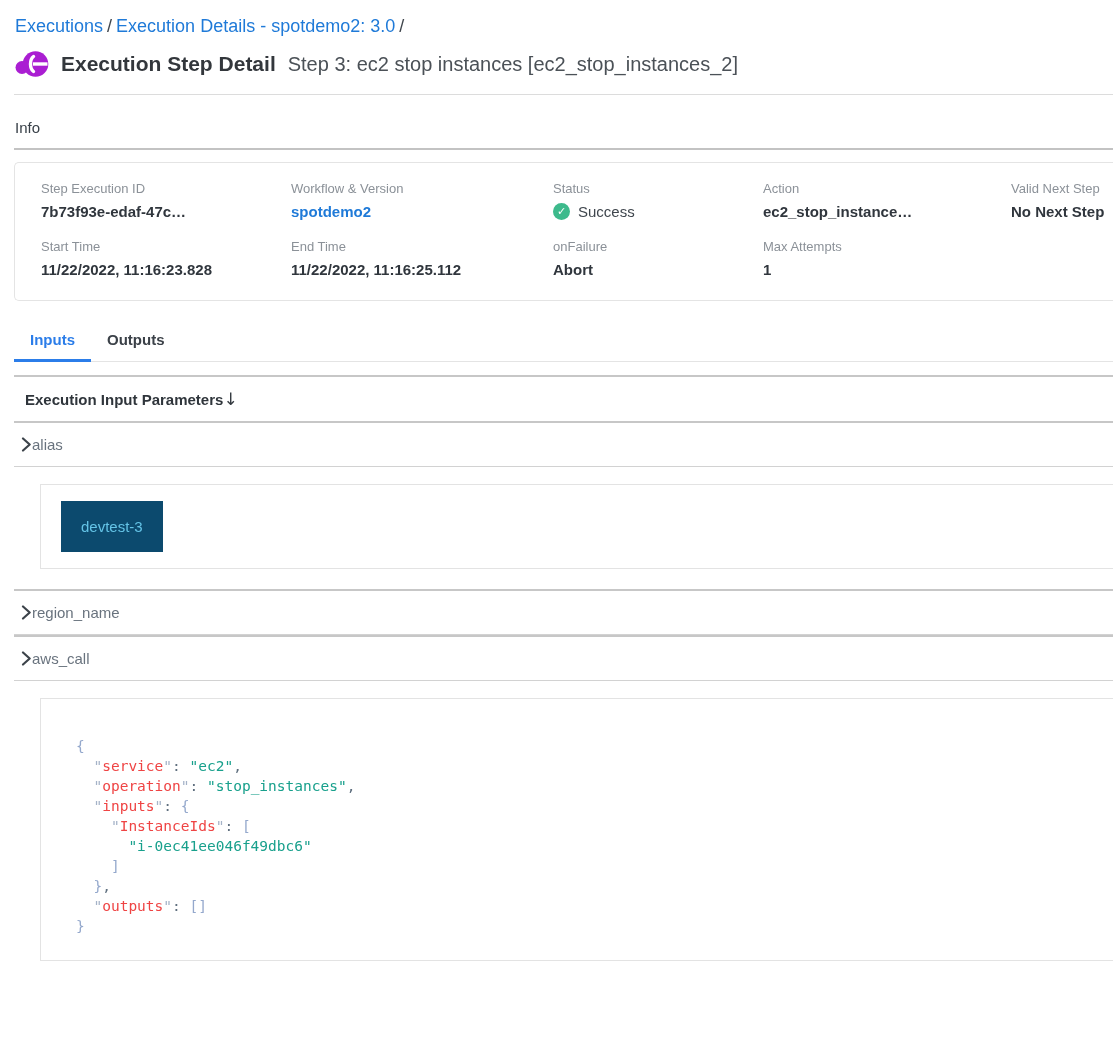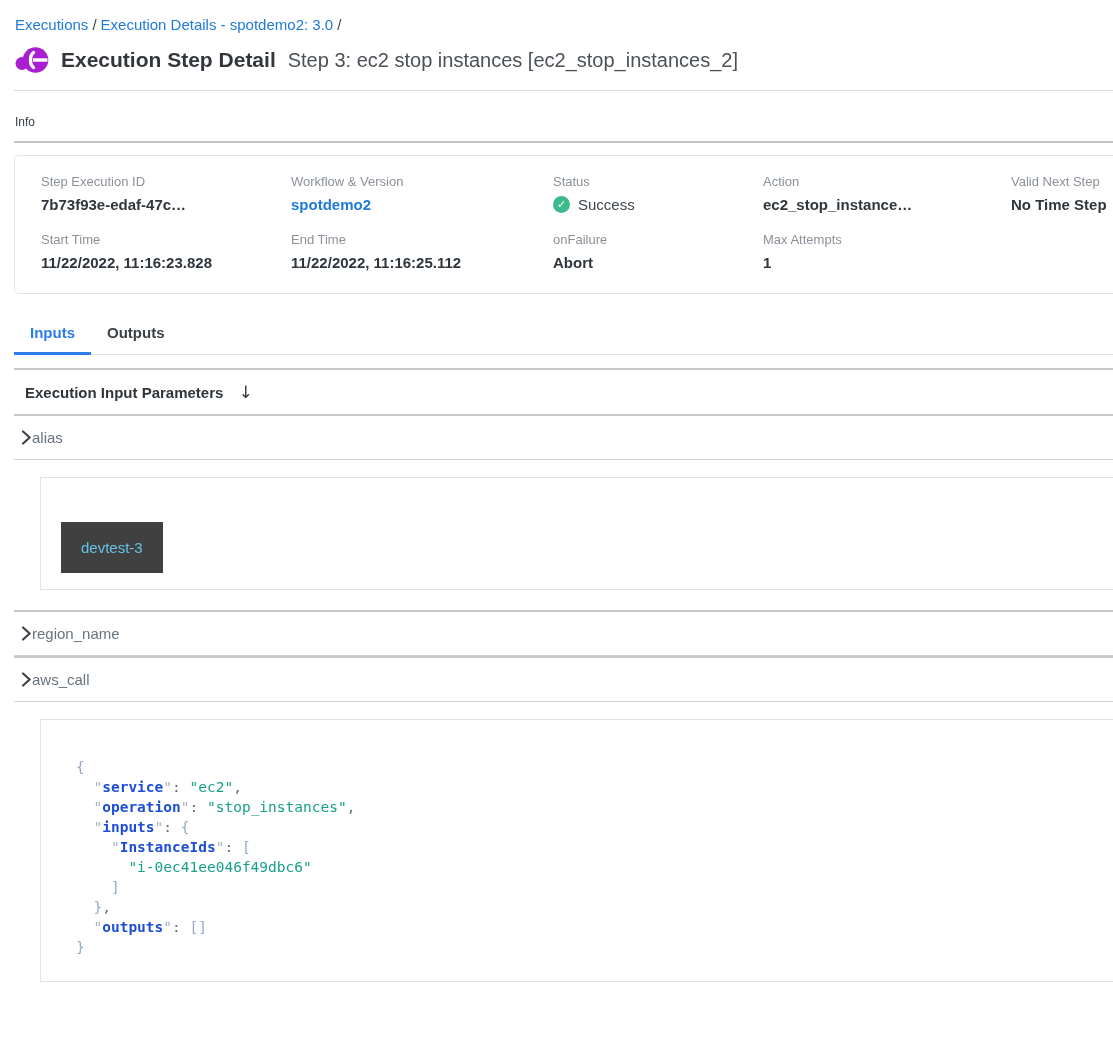--- a/index.html
+++ b/index.html
@@ -4,35 +4,35 @@
 <style>
   * { box-sizing: border-box; margin: 0; padding: 0; }
   html, body { width: 1113px; height: 1047px; overflow: hidden; }
   body {
     font-family: "Liberation Sans", sans-serif;
     background: #ffffff;
     color: #33383e;
   }
 
   
-  .breadcrumb { padding: 16px 0 0 15px; font-size: 15px; color: #3f454c; }
+  .breadcrumb { padding: 16px 0 0 15px; font-size: 18px; color: #3f454c; }
   .breadcrumb a { color: #1f7ad8; text-decoration: none; cursor: pointer; }
   .breadcrumb .sep { color: #3f454c; padding: 0 4px; }
 
   
   .header-row { display: flex; align-items: center; gap: 12px; margin: 12px 12px 0 14px; }
   .logo { width: 35px; height: 30px; flex: 0 0 auto; }
   .page-title { font-size: 21px; font-weight: bold; color: #33373c; }
   .page-subtitle { font-size: 20px; font-weight: normal; color: #4b5157; }
 
   .rule-light { border: none; border-top: 1px solid #dcdcdc; margin: 15px 0 0 14px; }
   .rule-heavy { border: none; border-top: 2px solid #c3c3c3; margin: 12px 0 0 14px; }
 
   
-  .info-heading { margin: 24px 0 0 15px; font-size: 12px; color: #384048; }
+  .info-heading { margin: 24px 0 0 15px; font-size: 15px; color: #384048; }
 
   .info-card {
     margin: 12px 0 12px 14px;
     border: 1px solid #e4e4e4;
     border-right: none;
     border-radius: 5px 0 0 5px;
     padding: 18px 4px 22px 26px;
     display: grid;
     grid-template-columns: 250px 262px 210px 248px auto;
     row-gap: 19px;
@@ -52,21 +52,21 @@
   .tabs { display: flex; margin: 20px 0 0 14px; border-bottom: 1px solid #e4e4e4; }
   .tab {
     padding: 10px 16px 11px;
     font-size: 15px; font-weight: bold; color: #3b4148;
     cursor: pointer; margin-bottom: -1px;
   }
   .tab.active { color: #2b7de9; border-bottom: 3px solid #2b7de9; }
 
   
   .params-heading-row {
-    display: flex; align-items: center; gap: 15px;
+    display: flex; align-items: center; 
     margin: 13px 0 0 14px;
     border-top: 2px solid #c7c7c7;
     border-bottom: 2px solid #c7c7c7;
     padding: 12px 0 12px 11px;
   }
   .params-heading { font-size: 15px; font-weight: bold; color: #2f353b; }
   .arrow-down-icon { font-size: 17px; color: #33393f; font-family: "DejaVu Sans", sans-serif; cursor: pointer; }
 
   
   .param-section { margin-left: 14px; }
@@ -79,42 +79,41 @@
   }
   .chevron-icon { display: inline-flex; flex: 0 0 auto; }
   .section-name { font-size: 15px; color: #69737e; }
   .section-body { padding: 17px 0 20px 26px; }
   .value-box {
     border: 1px solid #e3e3e3; border-right: none;
     padding: 16px 0 16px 20px;
   }
   .chip {
     display: inline-block;
-    background: #404040;
+    background: #0c4a6e;
     padding: 17px 20px;
     min-width: 96px;
     text-align: center;
     font-size: 15px;
     color: #64c3e6;
-    margin-top: 28px;
   }
 
   
   .code-box {
     border: 1px solid #e3e3e3; border-right: none;
     padding: 37px 0 24px 35px;
     min-height: 250px;
   }
   .code-line {
     font-family: "DejaVu Sans Mono", monospace;
     font-size: 14.5px;
     line-height: 20px;
     white-space: pre;
   }
-  .tk-key { color: #1d4ed8; font-weight: bold; }
+  .tk-key { color: #ef4444; }
   .tk-str { color: #18a08c; }
   .tk-kq  { color: #a5b3c8; }
   .tk-pun { color: #94a8cc; }
   .tk-sep { color: #5e6e7e; }
   .tk-txt { color: #33383e; }
 </style>
 </head>
 <body>
 
 <div class="breadcrumb">
@@ -152,21 +151,21 @@
       <span class="status-ok-icon">✓</span>
       <span>Success</span>
     </div>
   </div>
   <div>
     <div class="field-label">Action</div>
     <div class="field-value">ec2_stop_instance…</div>
   </div>
   <div>
     <div class="field-label">Valid Next Step</div>
-    <div class="field-value">No Time Step</div>
+    <div class="field-value">No Next Step</div>
   </div>
   <div>
     <div class="field-label">Start Time</div>
     <div class="field-value">11/22/2022, 11:16:23.828</div>
   </div>
   <div>
     <div class="field-label">End Time</div>
     <div class="field-value">11/22/2022, 11:16:25.112</div>
   </div>
   <div>

